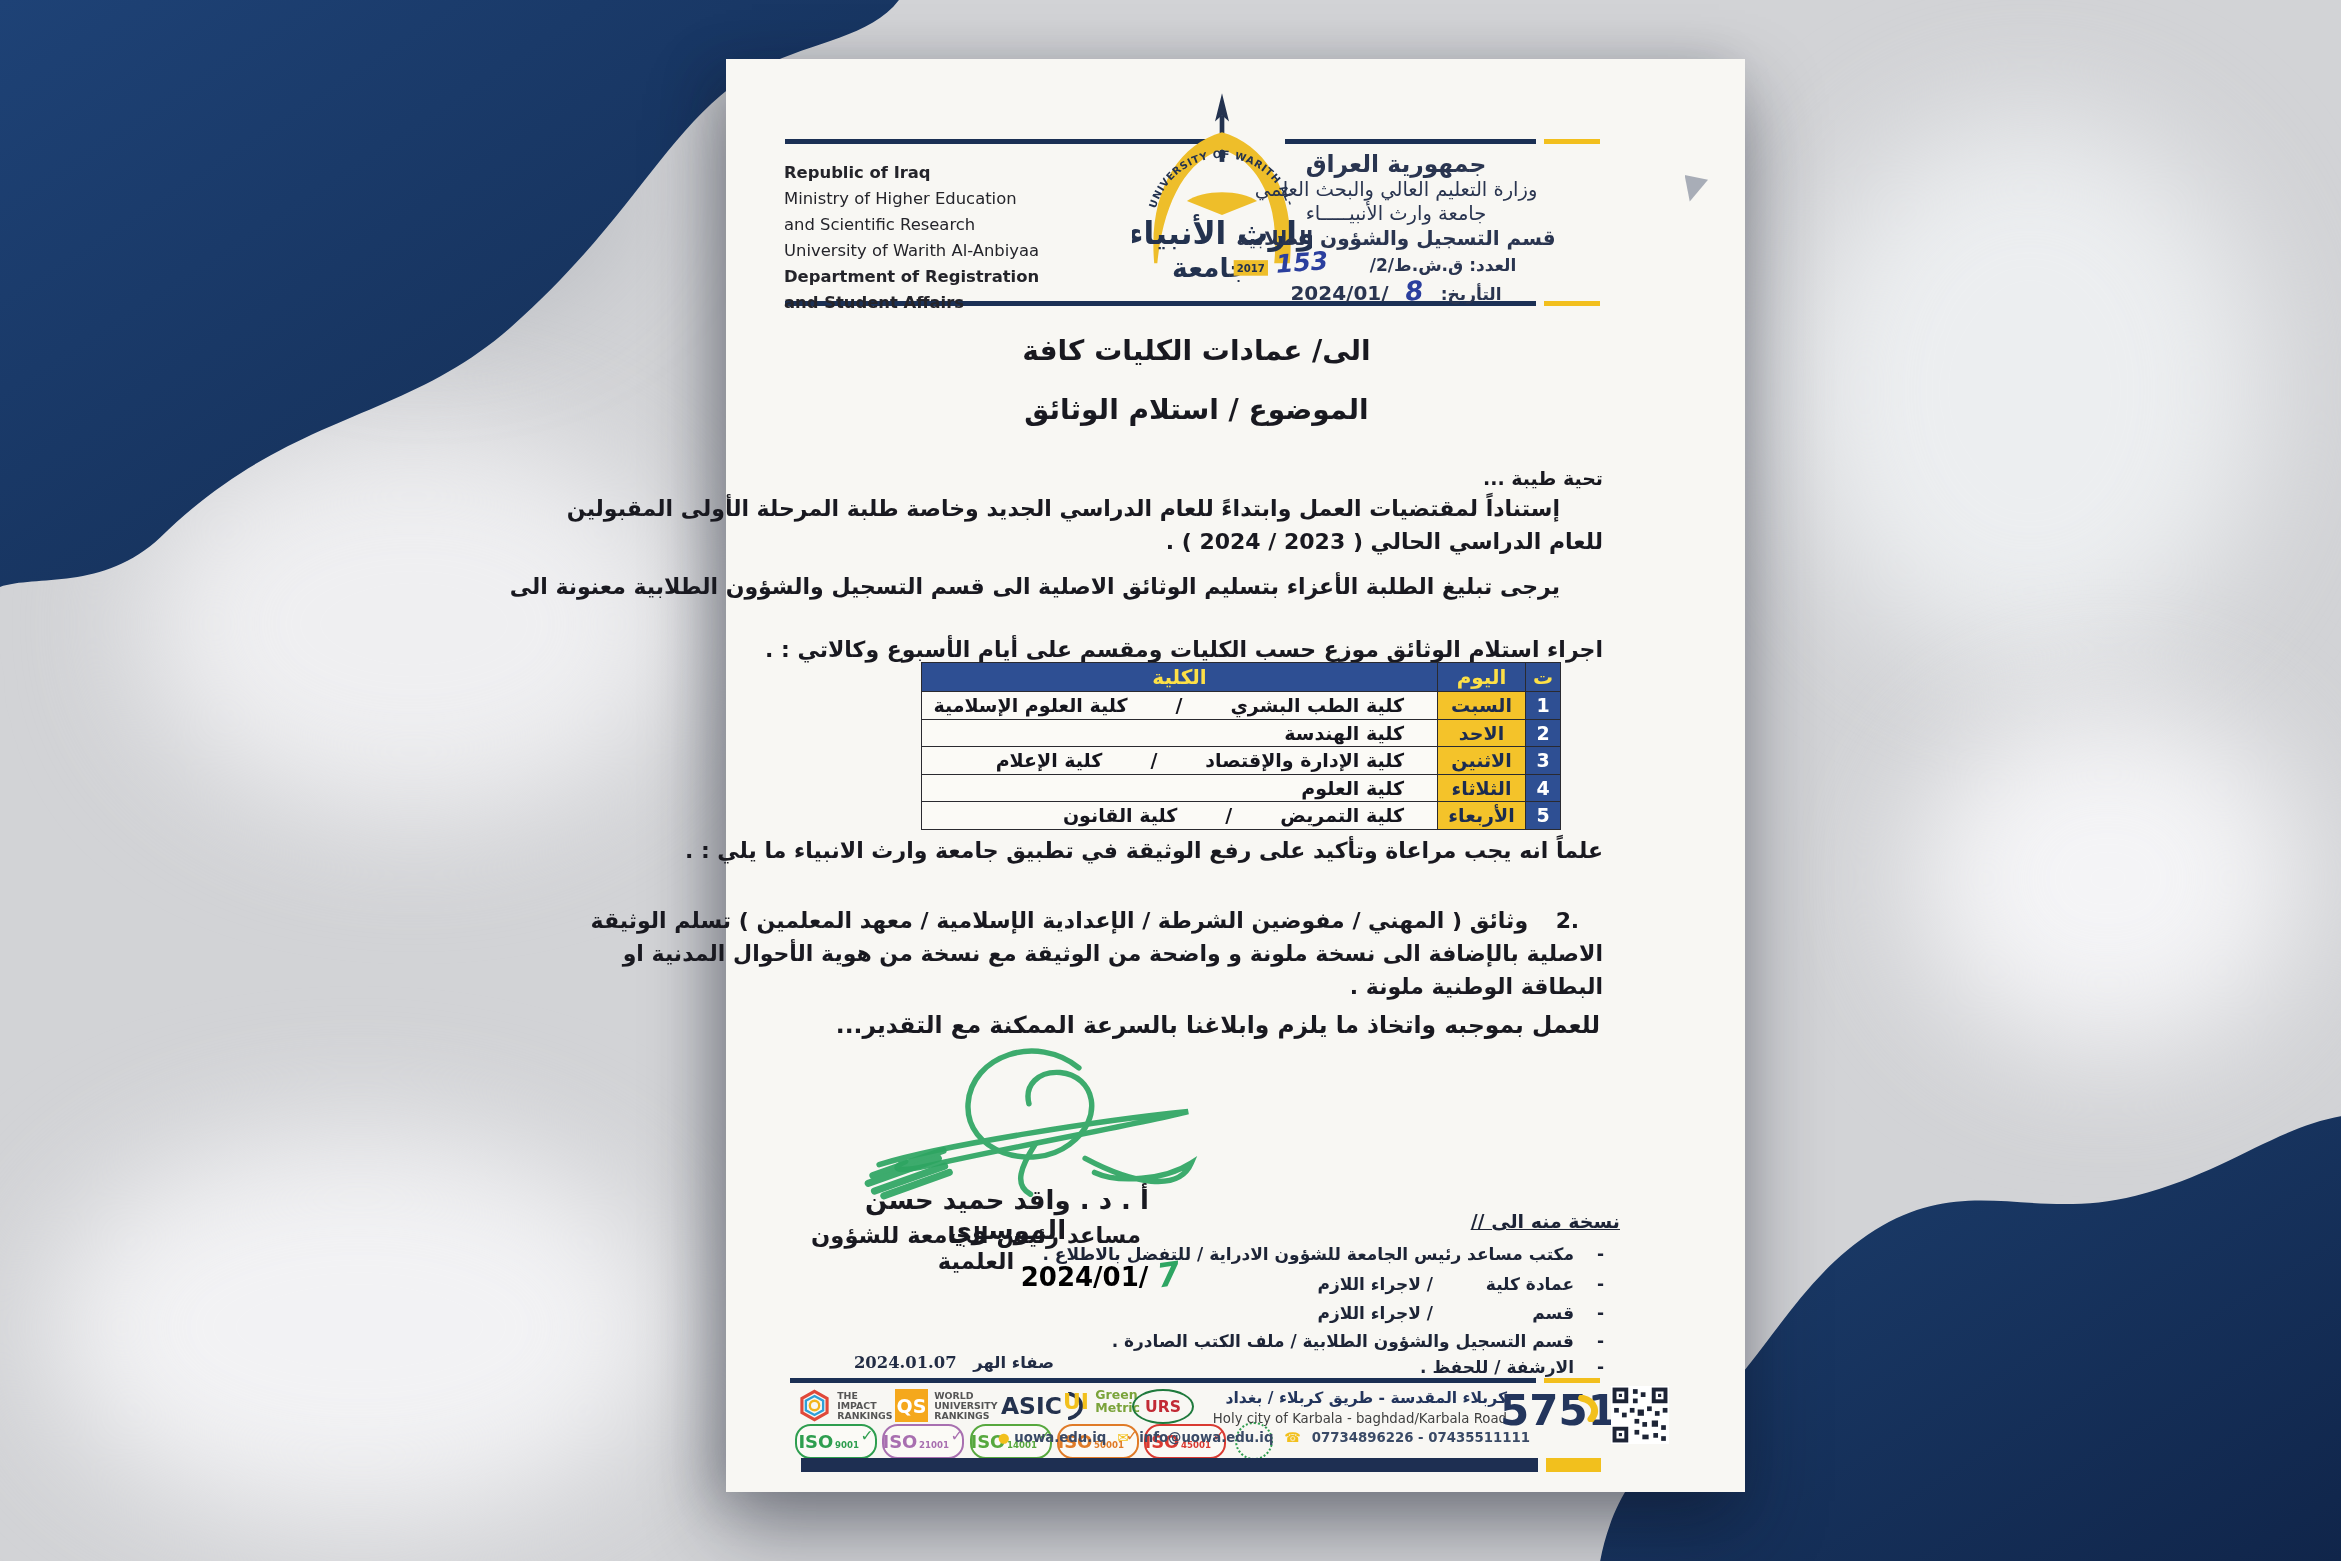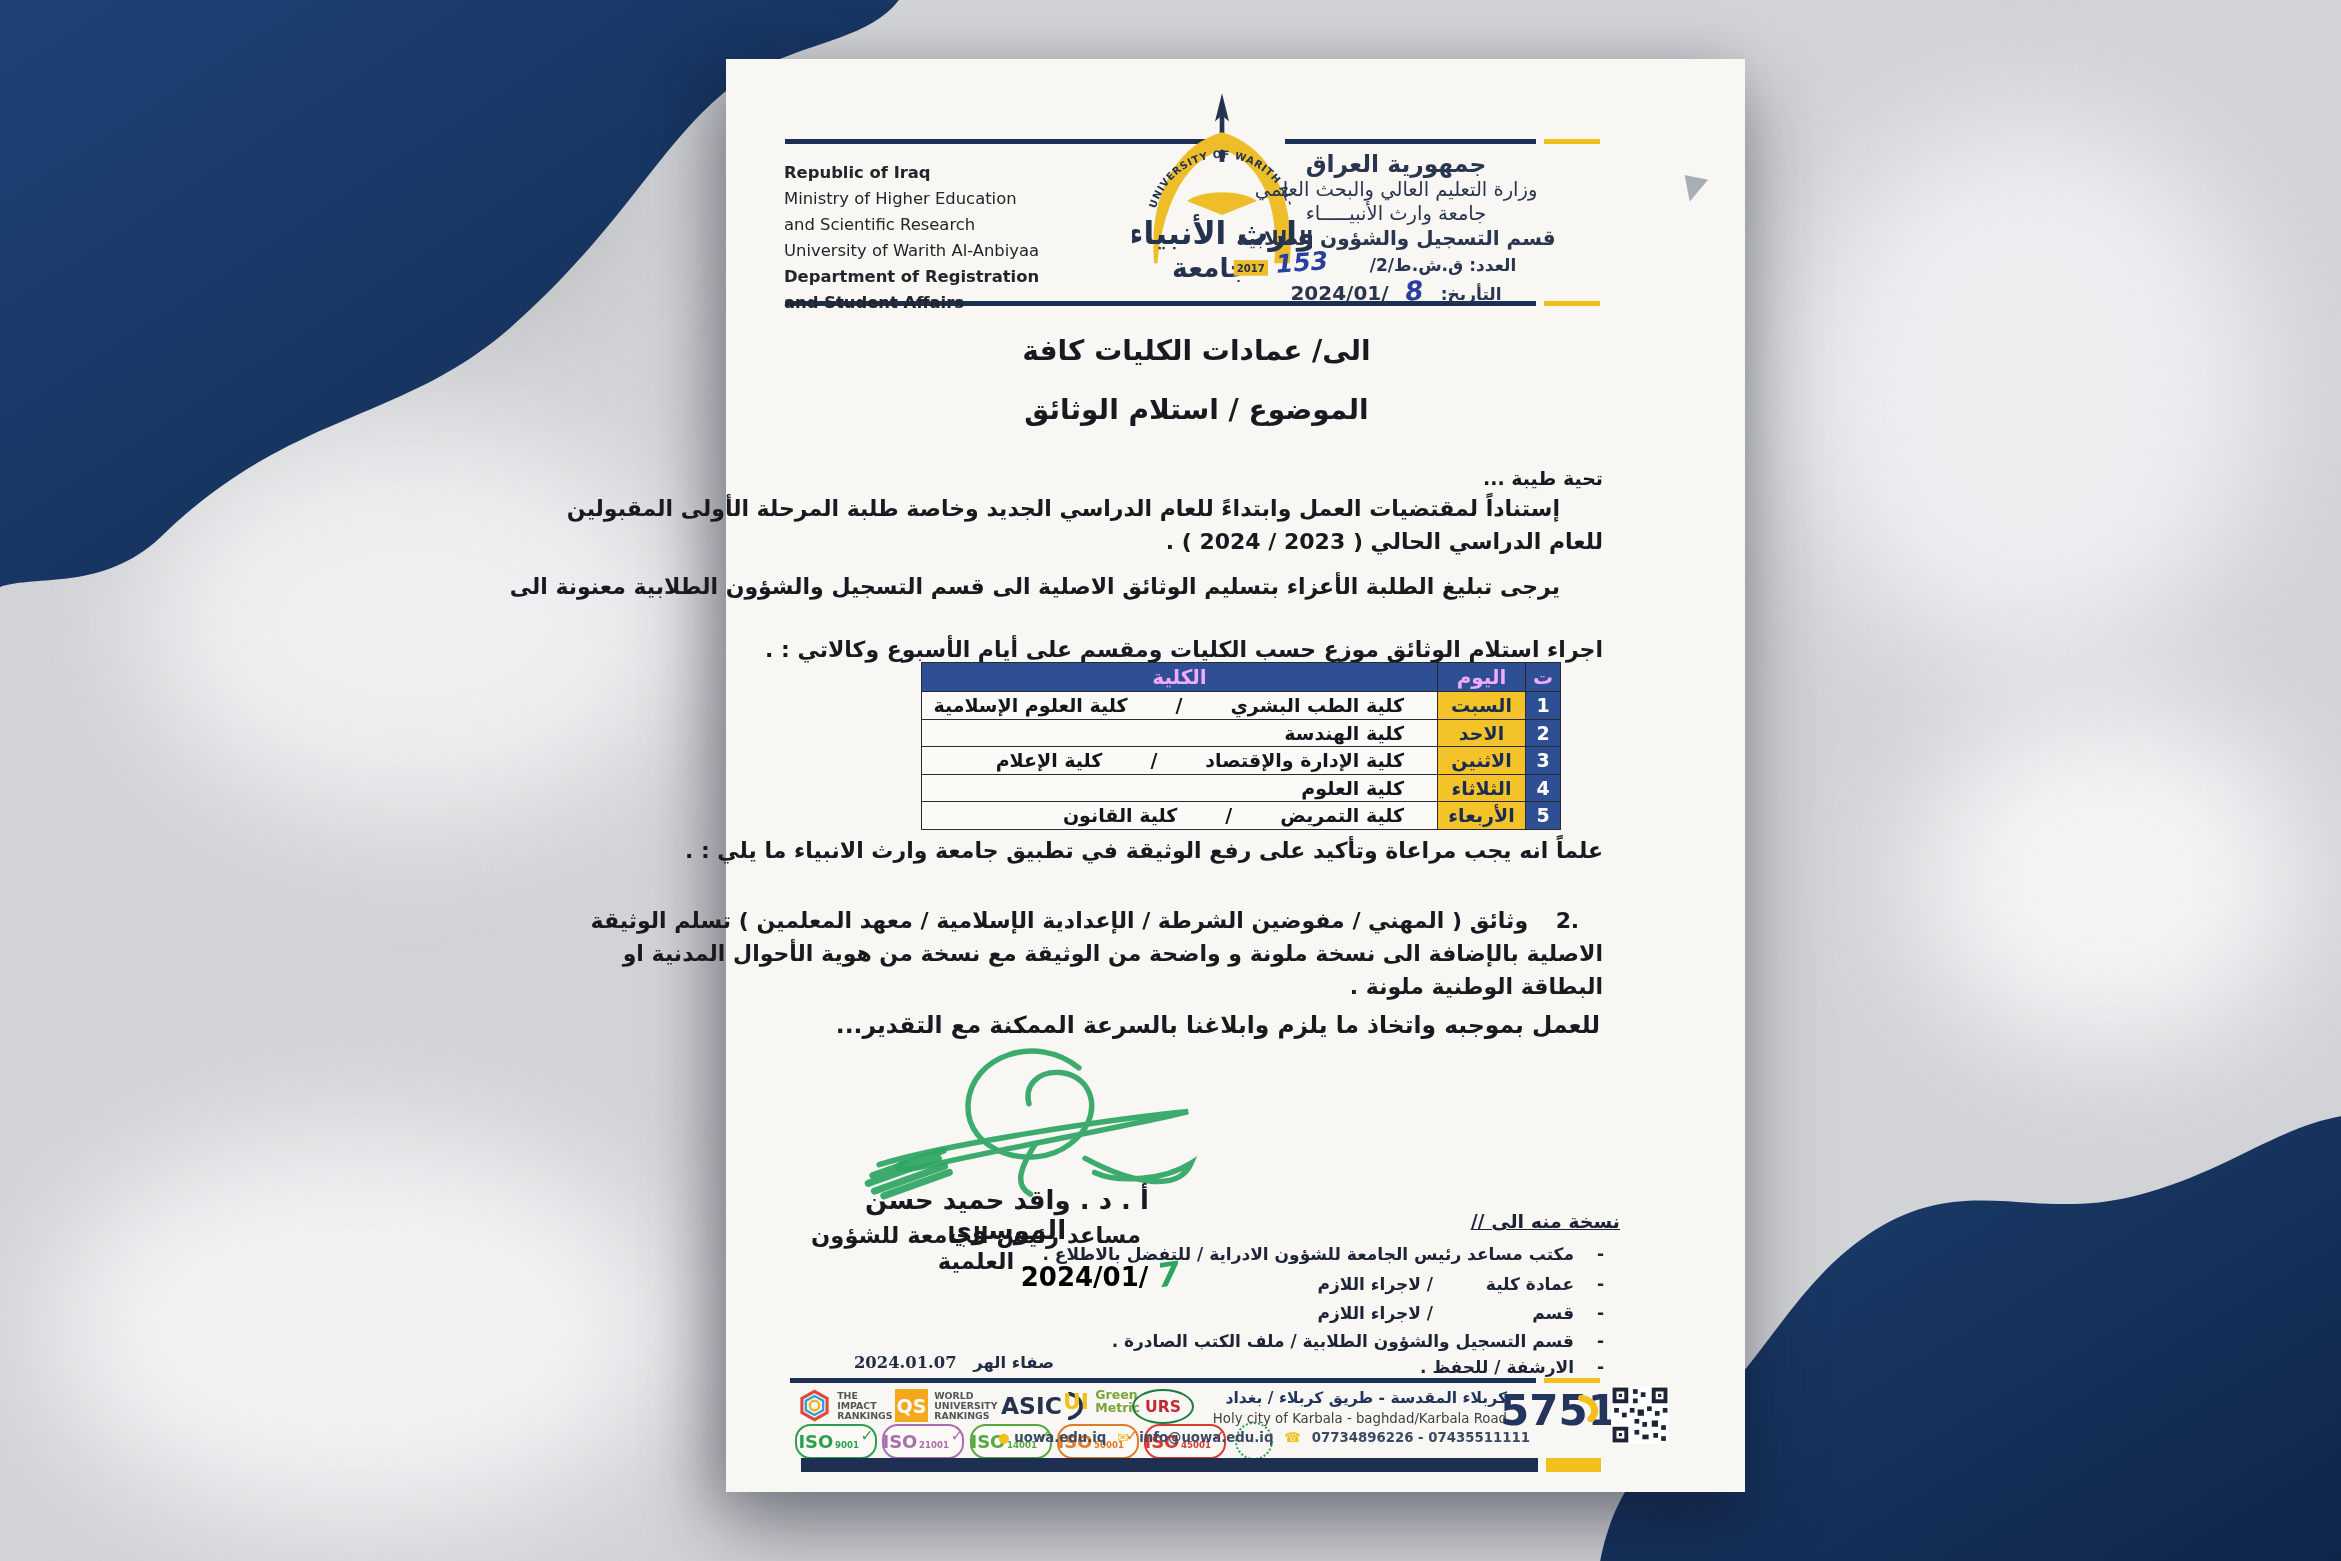--- a/index.html
+++ b/index.html
@@ -33,21 +33,21 @@
   .right-line{position:absolute;left:31px;white-space:nowrap;text-align:right;}
   .t-to{font-size:28px;font-weight:bold;}
   .t-sub{font-size:28px;font-weight:bold;}
   .t-greet{font-size:19px;font-weight:bold;}
   .t-body{font-size:22px;font-weight:bold;letter-spacing:-0.2px;}
   .t-close{font-size:23.4px;font-weight:bold;}
   
   table.sched{position:absolute;left:195px;top:603px;width:640px;border-collapse:collapse;
               direction:rtl;table-layout:fixed;}
   table.sched td,table.sched th{border:1.6px solid #2a2a30;padding:0;}
-  table.sched th{background:#2e4f93;color:#f0abfc;font-size:20px;font-weight:bold;height:28px;}
+  table.sched th{background:#2e4f93;color:#fde047;font-size:20px;font-weight:bold;height:28px;}
   td.no{background:#2e4f93;color:#fff;font-size:19px;font-weight:bold;text-align:center;width:34px;height:26.5px;}
   td.day{background:#f4c32a;color:#1c2c50;font-size:19px;font-weight:bold;text-align:center;width:87px;}
   td.college{background:#fbfaf6;}
   .college-wrap{display:flex;align-items:center;padding-right:33px;
                 font-size:19px;font-weight:bold;color:#15151d;}
   .college-wrap .sep{margin:0 48px;}
   
   .item-num{display:inline-block;margin-left:20px;font-weight:bold;}
   
   .sig-name{position:absolute;left:78px;width:406px;text-align:center;font-size:26px;font-weight:bold;}

